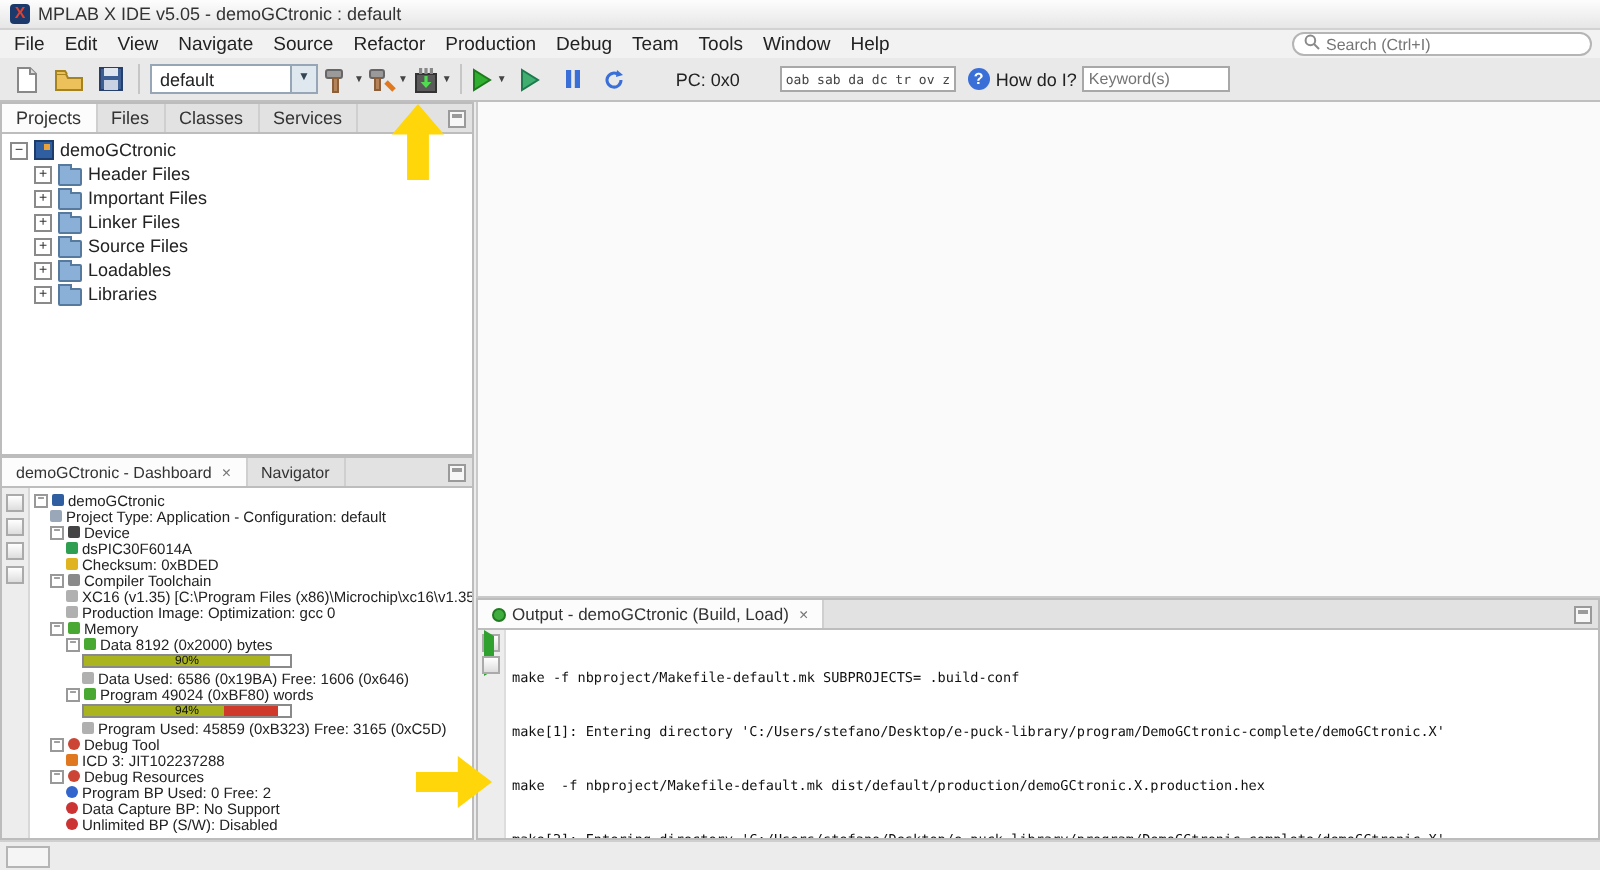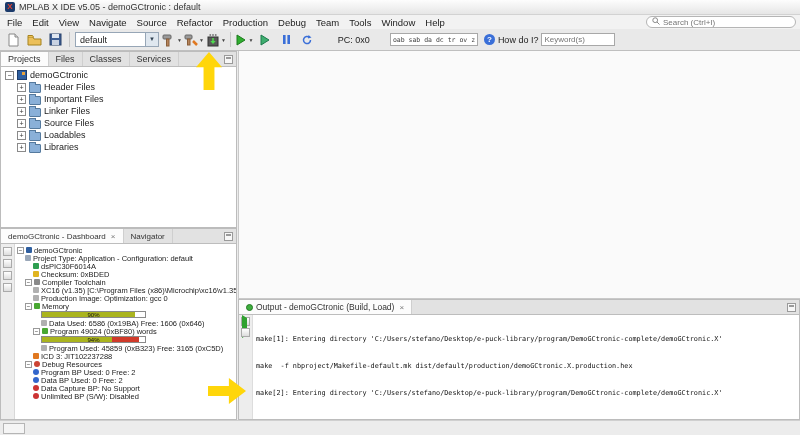--- a/index.html
+++ b/index.html
@@ -286,20 +286,25 @@
     <div class="dtree">
       <div class="drow p0">
         <span class="dh">−</span>
         <span class="dic c-proj"></span>
         <span>demoGCtronic</span>
       </div>
       <div class="drow p1">
         <span class="dic c-info"></span>
         <span>Project Type: Application - Configuration: default</span>
       </div>
+      <div class="drow p1">
+        <span class="dh">−</span>
+        <span class="dic c-dev"></span>
+        <span>Device</span>
+      </div>
       <div class="drow p2">
         <span class="dic c-chip"></span>
         <span>dsPIC30F6014A</span>
       </div>
       <div class="drow p2">
         <span class="dic c-sum"></span>
         <span>Checksum: 0xBDED</span>
       </div>
       <div class="drow p1">
         <span class="dh">−</span>
@@ -311,20 +316,25 @@
         <span>XC16 (v1.35) [C:\Program Files (x86)\Microchip\xc16\v1.35\bin]</span>
       </div>
       <div class="drow p2">
         <span class="dic c-gear"></span>
         <span>Production Image: Optimization: gcc 0</span>
       </div>
       <div class="drow p1">
         <span class="dh">−</span>
         <span class="dic c-mem"></span>
         <span>Memory</span>
+      </div>
+      <div class="drow p2">
+        <span class="dh">−</span>
+        <span class="dic c-mem"></span>
+        <span>Data 8192 (0x2000) bytes</span>
       </div>
       <div class="brow">
         <div class="pbar">
             <div class="pfill f90"></div>
             <span class="ptxt">90%</span>
           </div>
       </div>
       <div class="drow p3">
         <span class="dic c-gear"></span>
         <span>Data Used: 6586 (0x19BA) Free: 1606 (0x646)</span>
@@ -337,36 +347,37 @@
       <div class="brow">
         <div class="pbar">
             <div class="pfill f94"></div>
             <span class="ptxt">94%</span>
           </div>
       </div>
       <div class="drow p3">
         <span class="dic c-gear"></span>
         <span>Program Used: 45859 (0xB323) Free: 3165 (0xC5D)</span>
       </div>
+      <div class="drow p1">
+        <span class="dh">−</span>
+        <span class="dic c-dbg"></span>
+        <span>Debug Tool</span>
+      </div>
       <div class="drow p2">
         <span class="dic c-icd"></span>
         <span>ICD 3: JIT102237288</span>
       </div>
       <div class="drow p1">
         <span class="dh">−</span>
         <span class="dic c-dbg"></span>
         <span>Debug Resources</span>
       </div>
       <div class="drow p2">
         <span class="dic c-rb"></span>
         <span>Program BP Used: 0 Free: 2</span>
-      </div>
-      <div class="drow p2">
-        <span class="dic c-rb"></span>
-        <span>Data BP Used: 0 Free: 2</span>
       </div>
       <div class="drow p2">
         <span class="dic c-rr"></span>
         <span>Data Capture BP: No Support</span>
       </div>
       <div class="drow p2">
         <span class="dic c-rr"></span>
         <span>Unlimited BP (S/W): Disabled</span>
       </div>
     </div>
@@ -382,20 +393,21 @@
     </div>
     <span class="spring"></span>
     <span class="miniicon"></span>
   </div>
   <div class="obody">
     <div class="ostrip">
       <span class="sic"><span class="playglyph"></span></span>
       <span class="sic"></span>
     </div>
     <div class="olines">
+      <div class="ol">make -f nbproject/Makefile-default.mk SUBPROJECTS= .build-conf</div>
       <div class="ol">make[1]: Entering directory 'C:/Users/stefano/Desktop/e-puck-library/program/DemoGCtronic-complete/demoGCtronic.X'</div>
       <div class="ol">make  -f nbproject/Makefile-default.mk dist/default/production/demoGCtronic.X.production.hex</div>
       <div class="ol">make[2]: Entering directory 'C:/Users/stefano/Desktop/e-puck-library/program/DemoGCtronic-complete/demoGCtronic.X'</div>
       
       
       
       
       
       
       

